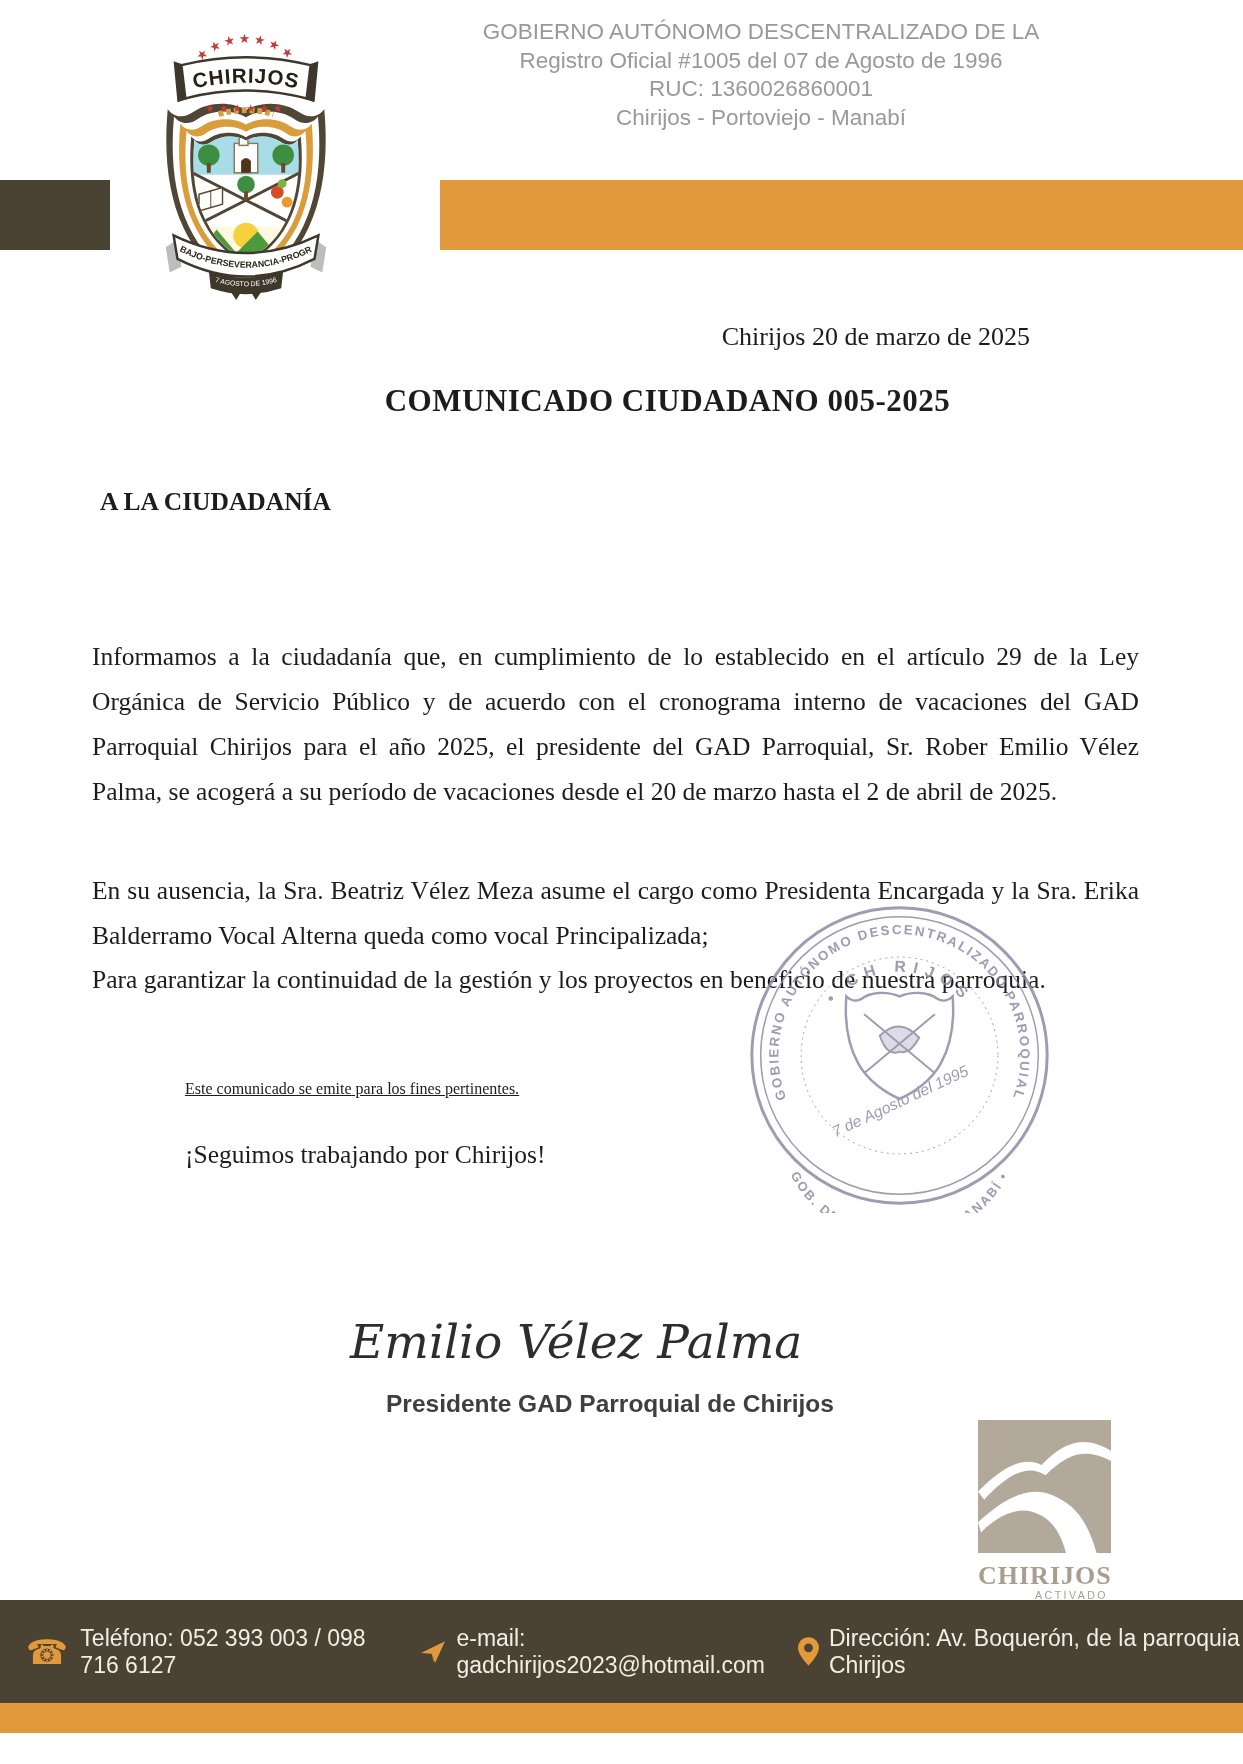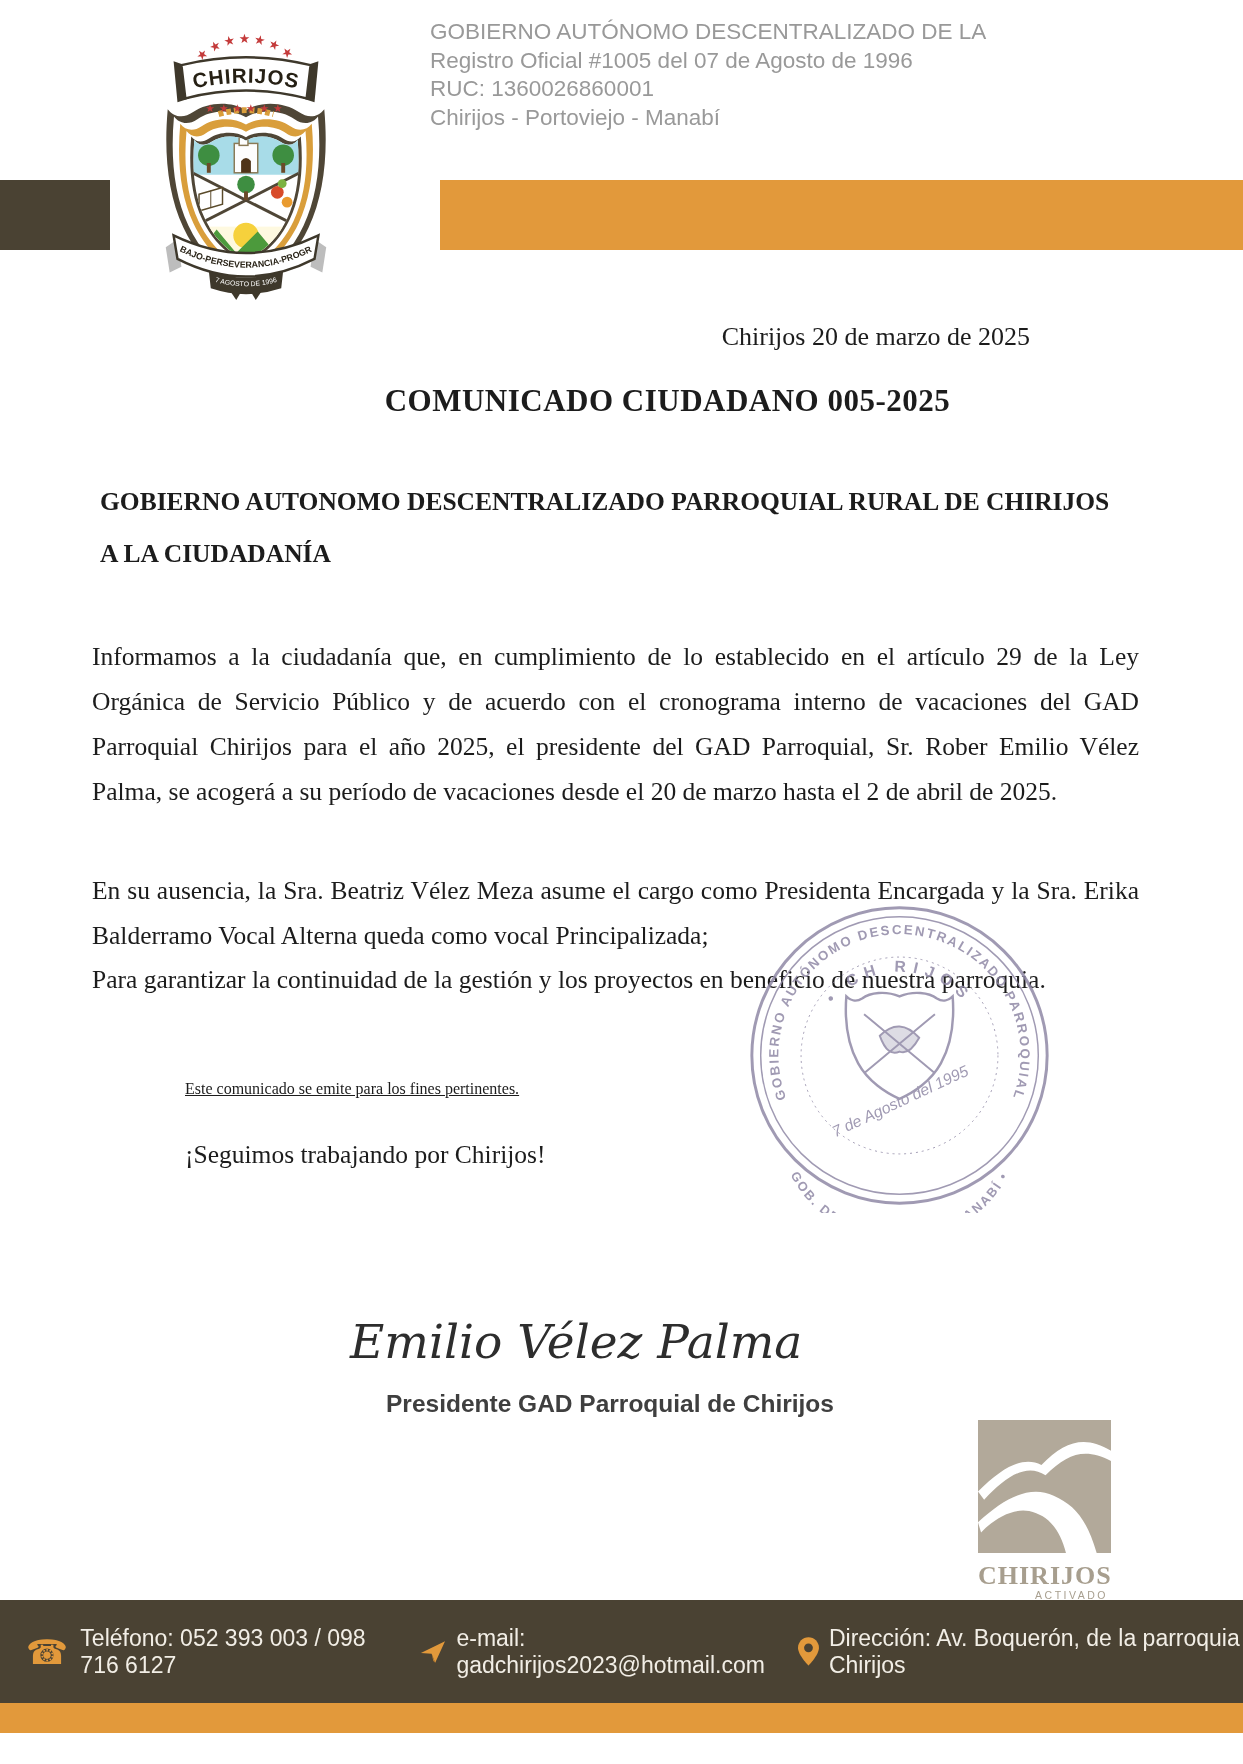--- a/index.html
+++ b/index.html
@@ -4,21 +4,21 @@
 <style>
   html,body{margin:0;padding:0;}
   body{
     width:1243px;height:1764px;position:relative;overflow:hidden;background:#ffffff;
     font-family:"Liberation Serif", serif;color:#1c1c1c;
   }
   .abs{position:absolute;}
 
   
   .org-block{
-    left:430px;top:18px;width:662px;text-align:left;
+    left:430px;top:18px;width:662px;text-align:center;
     font-family:"Liberation Sans", sans-serif;
     font-size:22.5px;line-height:28.5px;color:#999999;font-weight:400;
   }
   .bar-left{left:0;top:180px;width:110px;height:70px;background:#4a4233;}
   .bar-orange{left:440px;top:180px;width:803px;height:70px;background:#e2993b;}
 
   
   .date-line{left:600px;top:322px;width:430px;text-align:right;font-size:26px;}
   .doc-title{left:46px;top:383px;width:1243px;text-align:center;font-size:31px;font-weight:700;letter-spacing:.5px;}
   .salutation{left:100px;top:476px;width:1060px;font-size:25.5px;font-weight:700;line-height:52px;}
@@ -136,21 +136,20 @@
   <div>Chirijos - Portoviejo - Manabí</div>
 </div>
 
 <div class="abs bar-left"></div>
 <div class="abs bar-orange"></div>
 
 <div class="abs date-line">Chirijos 20 de marzo de 2025</div>
 <div class="abs doc-title">COMUNICADO CIUDADANO 005-2025</div>
 
 <div class="abs salutation">
-  <div>GOBIERNO AUTONOMO DESCENTRALIZADO PARROQUIAL RURAL DE CHIRIJOS</div>
   <div>A LA CIUDADANÍA</div>
 </div>
 
 <div class="abs para">Informamos a la ciudadanía que, en cumplimiento de lo establecido en el artículo 29 de la Ley Orgánica de Servicio Público y de acuerdo con el cronograma interno de vacaciones del GAD Parroquial Chirijos para el año 2025, el presidente del GAD Parroquial, Sr. Rober Emilio Vélez Palma, se acogerá a su período de vacaciones desde el 20 de marzo hasta el 2 de abril de 2025.</div>
 <div class="abs para para2">En su ausencia, la Sra. Beatriz Vélez Meza asume el cargo como Presidenta Encargada y la Sra. Erika Balderramo Vocal Alterna queda como vocal Principalizada;</div>
 <div class="abs para para3">Para garantizar la continuidad de la gestión y los proyectos en beneficio de nuestra parroquia.</div>
 
 <div class="abs closing1">Este comunicado se emite para los fines pertinentes.</div>
 <div class="abs closing2">¡Seguimos trabajando por Chirijos!</div>
 

